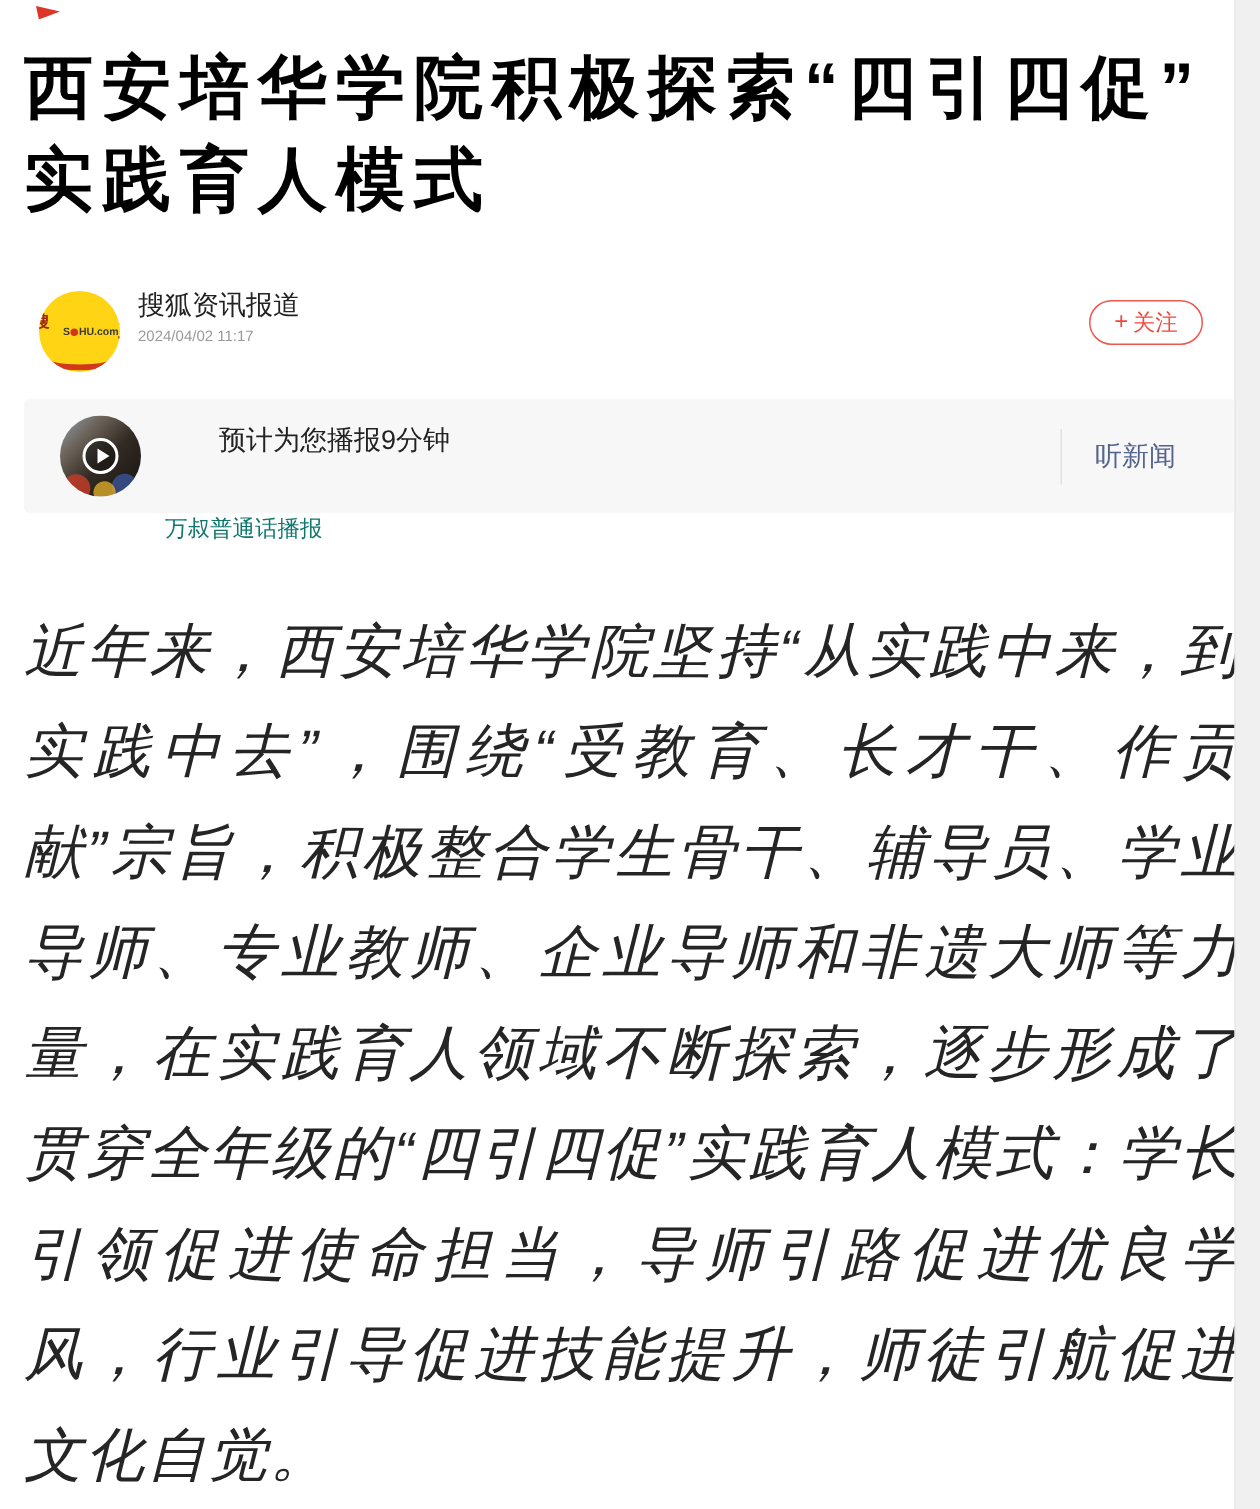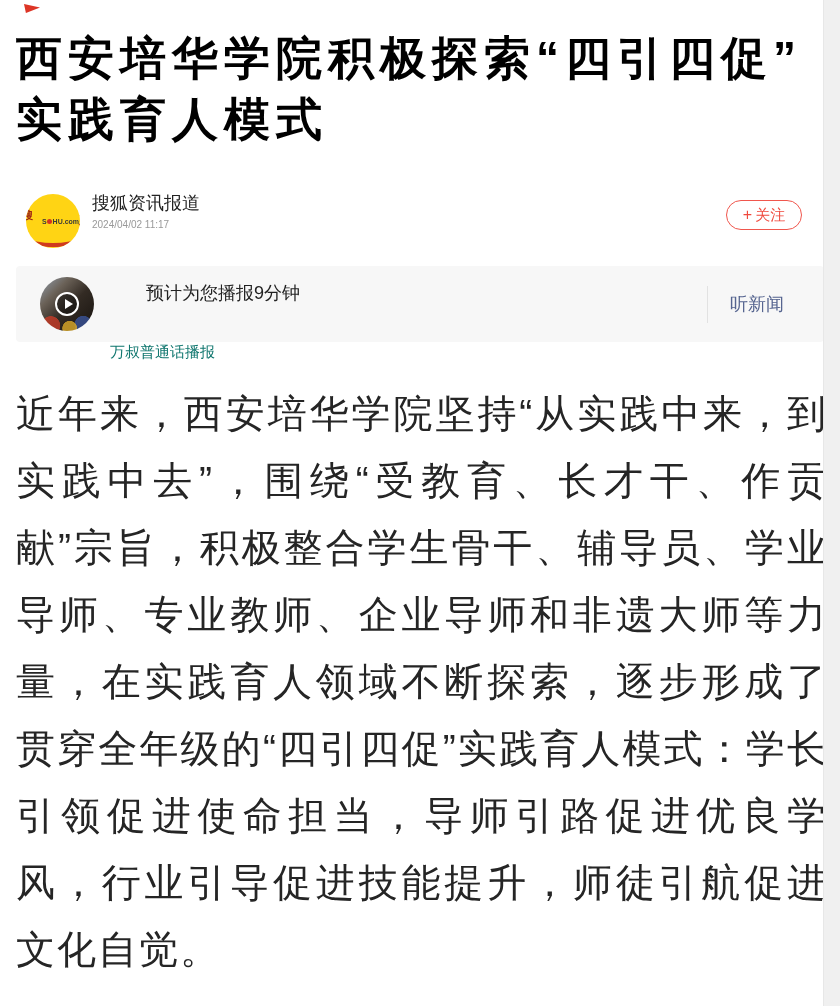--- a/index.html
+++ b/index.html
@@ -83,23 +83,23 @@
   .audio-headline { position: absolute; left: 94px; top: 15px; font-size: 18px; color: #222; margin-left: 36px; }
   .audio-subtitle { position: absolute; left: 94px; top: 44px; font-size: 15px; color: #0f766e; margin-top: 33px; }
   .audio-divider { position: absolute; left: 691px; top: 20px; width: 1px; height: 37px; background: #e2e2e2; }
   .listen-btn {
     position: absolute; left: 714px; top: 26px; width: 80px;
     font-size: 18px; color: #55648f; cursor: pointer; 
   }
 
   
   .article-body {
-    position: absolute; left: 16px; top: 380px; width: 812px;
+    position: absolute; left: 16px; top: 401px; width: 812px;
     font-size: 39px; color: #252525; line-height: 67px;
-    letter-spacing: 2px; text-align: justify;
+    letter-spacing: 2px; text-align: justify; font-style: italic;
   }
 </style>
 </head>
 <body>
 
 <div class="page">
 
   <div class="corner-mark"></div>
 
   <h1 class="title">

